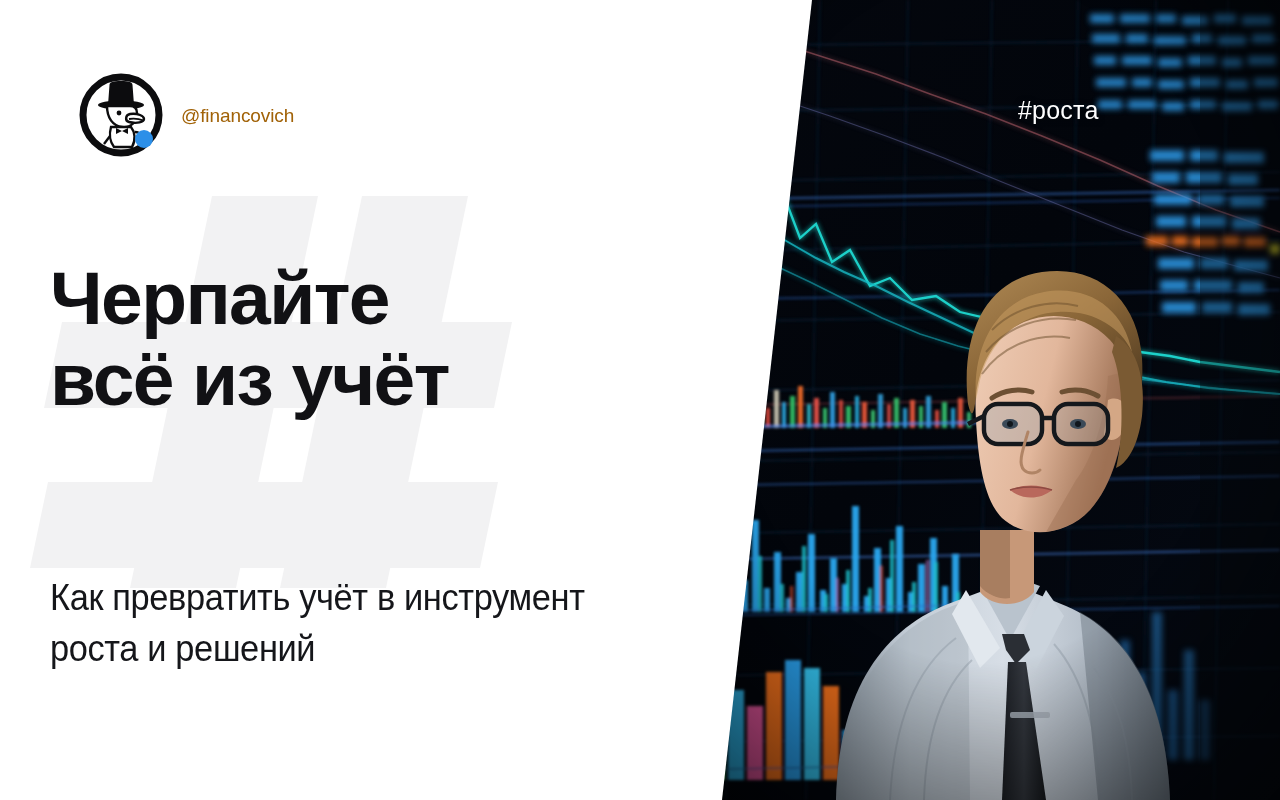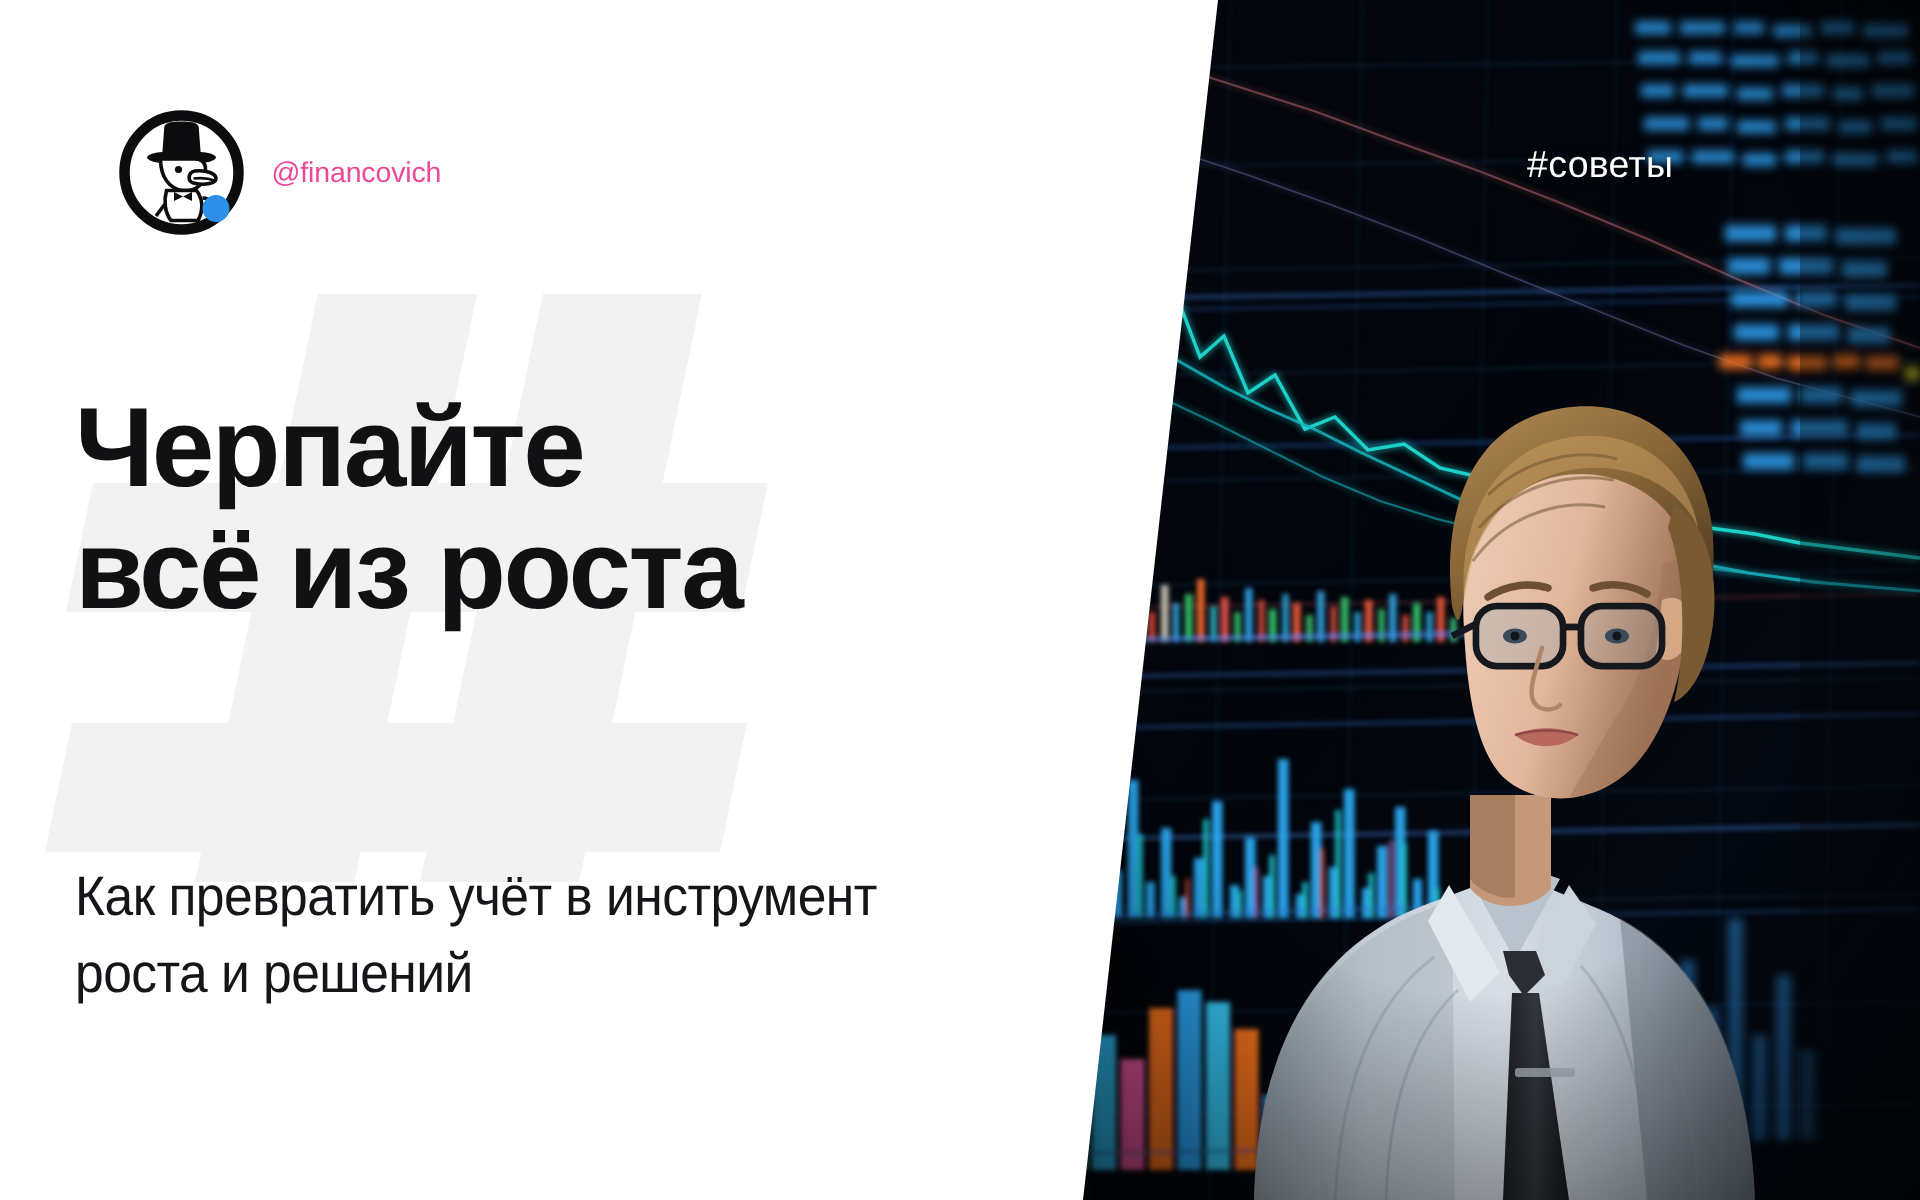--- a/index.html
+++ b/index.html
@@ -56,21 +56,21 @@
   .brand-name {
     font-size:28px;
     font-weight:bold;
     letter-spacing:-0.3px;
     color:#101014;
     line-height:1.15;
   }
   .brand-handle {
     font-size:19px;
     font-weight:normal;
-    color:#ec4899;
+    color:#a16207;
     letter-spacing:-0.1px;
     line-height:1.25;
     margin-top:2px;
   }
 
   
   .headline {
     position:absolute;
     left:50px; top:258px;
     width:650px;
@@ -556,21 +556,21 @@
 
           <circle cx="66" cy="67" r="9" fill="#2C8FE8"></circle>
         </svg>
       </div>
       <div class="brand-text">
         <div class="brand-handle">@financovich</div>
       </div>
     </div>
 
     <div class="headline">Черпайте
-всё из роста</div>
+всё из учёт</div>
 
     <div class="subtitle">Как превратить учёт в инструмент
 роста и решений</div>
   </div>
 
-  <div class="photo-tag">#советы</div>
+  <div class="photo-tag">#роста</div>
 
 </div>
 
 </body></html>

